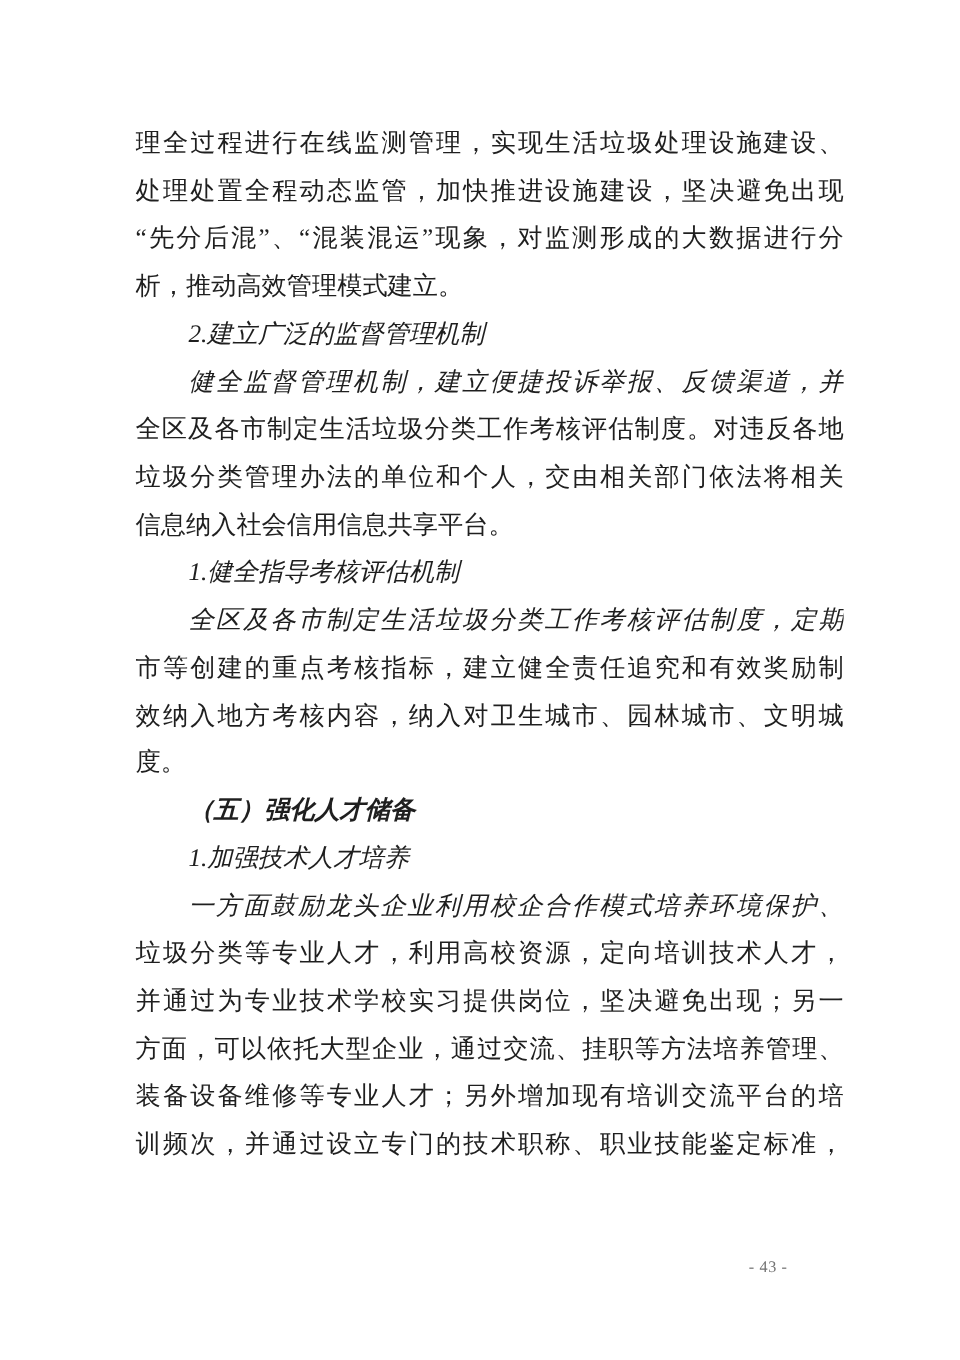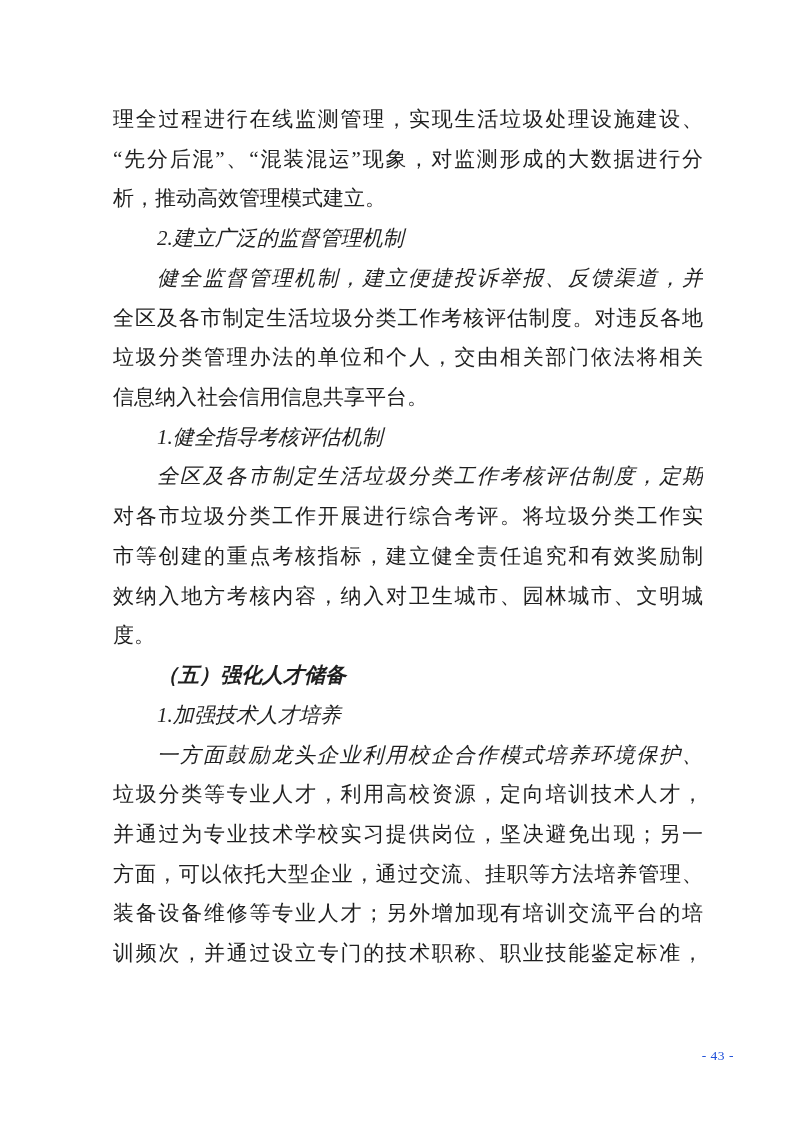--- a/index.html
+++ b/index.html
@@ -37,45 +37,45 @@
   .line.indent {
     text-indent: 44px;
     font-style: italic;
   }
   .line.bold {
     font-weight: bold;
   }
   .page-number {
     position: absolute;
     top: 1048px;
-    left: 664px;
+    left: 624px;
     width: 70px;
     font-size: 13.5px;
     line-height: 16px;
-    text-align: right;
-    color: #1d4ed8;
+    text-align: left;
+    color: #737373;
     letter-spacing: 0.5px;
   }
 </style>
 </head>
 <body>
 
 <div class="page" style="background: rgb(255, 255, 255); color: rgb(31, 31, 31);">
   <div class="text-area" id="textArea">
       <div class="line full">理全过程进行在线监测管理，实现生活垃圾处理设施建设、</div>
+      <div class="line full">处理处置全程动态监管，加快推进设施建设，坚决避免出现</div>
       <div class="line full">“先分后混”、“混装混运”现象，对监测形成的大数据进行分</div>
       <div class="line">析，推动高效管理模式建立。</div>
       <div class="line indent">2.建立广泛的监督管理机制</div>
       <div class="line full indent">健全监督管理机制，建立便捷投诉举报、反馈渠道，并</div>
       <div class="line full">全区及各市制定生活垃圾分类工作考核评估制度。对违反各地</div>
       <div class="line full">垃圾分类管理办法的单位和个人，交由相关部门依法将相关</div>
       <div class="line">信息纳入社会信用信息共享平台。</div>
       <div class="line indent">1.健全指导考核评估机制</div>
       <div class="line full indent">全区及各市制定生活垃圾分类工作考核评估制度，定期</div>
-      <div class="line full">对各市垃圾分类工作开展进行综合考评。将垃圾分类工作实</div>
       <div class="line full">市等创建的重点考核指标，建立健全责任追究和有效奖励制</div>
       <div class="line full">效纳入地方考核内容，纳入对卫生城市、园林城市、文明城</div>
       <div class="line">度。</div>
       <div class="line indent bold">（五）强化人才储备</div>
       <div class="line indent">1.加强技术人才培养</div>
       <div class="line full indent">一方面鼓励龙头企业利用校企合作模式培养环境保护、</div>
       <div class="line full">垃圾分类等专业人才，利用高校资源，定向培训技术人才，</div>
       <div class="line full">并通过为专业技术学校实习提供岗位，坚决避免出现；另一</div>
       <div class="line full">方面，可以依托大型企业，通过交流、挂职等方法培养管理、</div>
       <div class="line full">装备设备维修等专业人才；另外增加现有培训交流平台的培</div>

